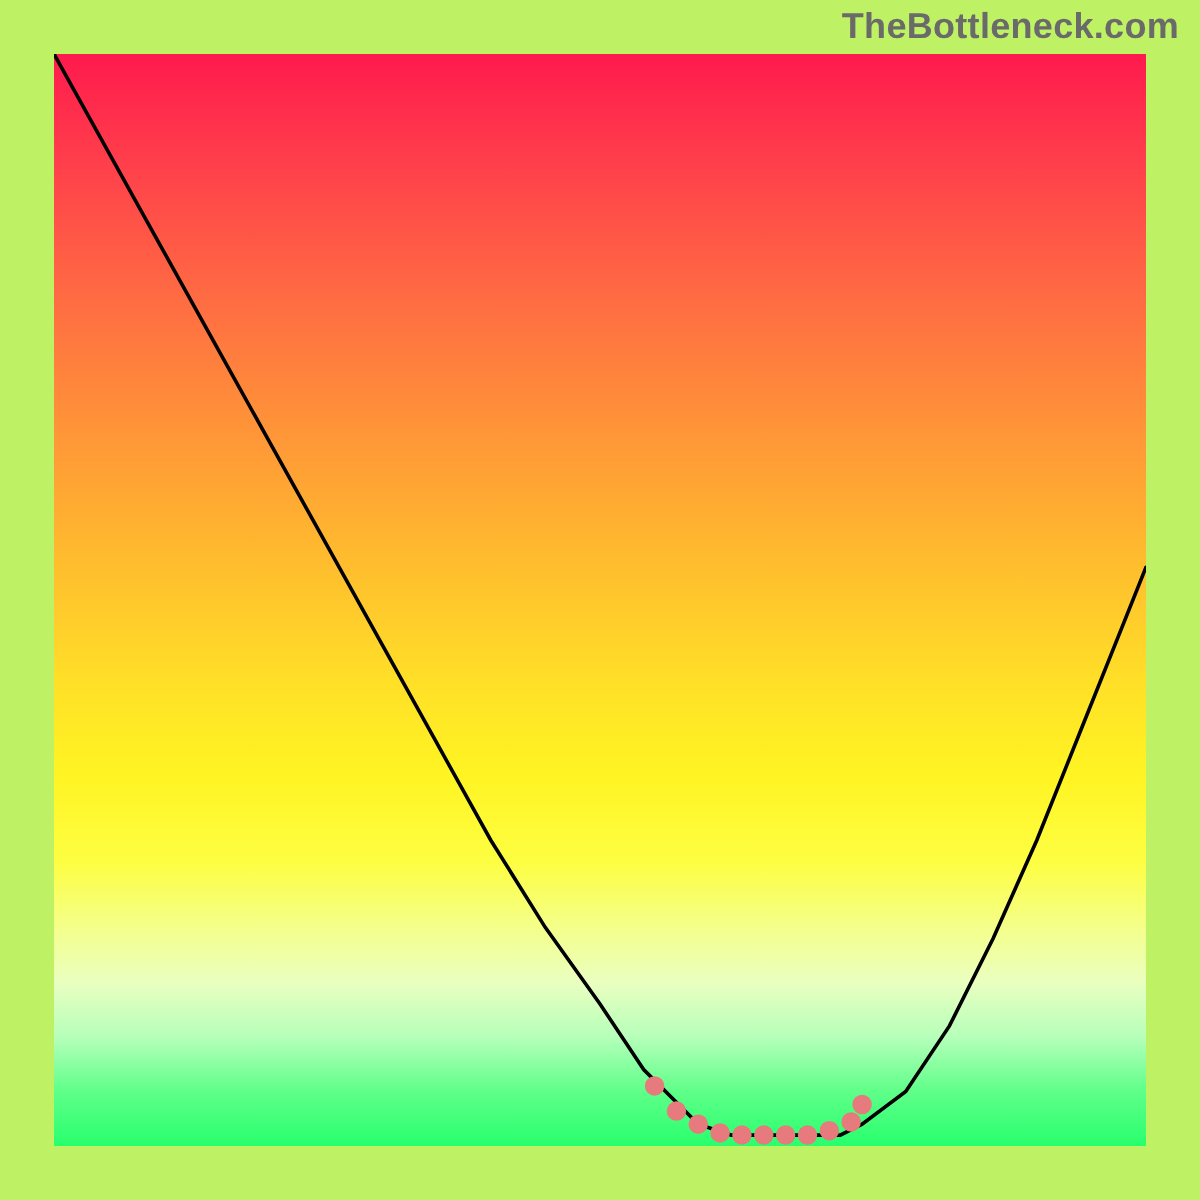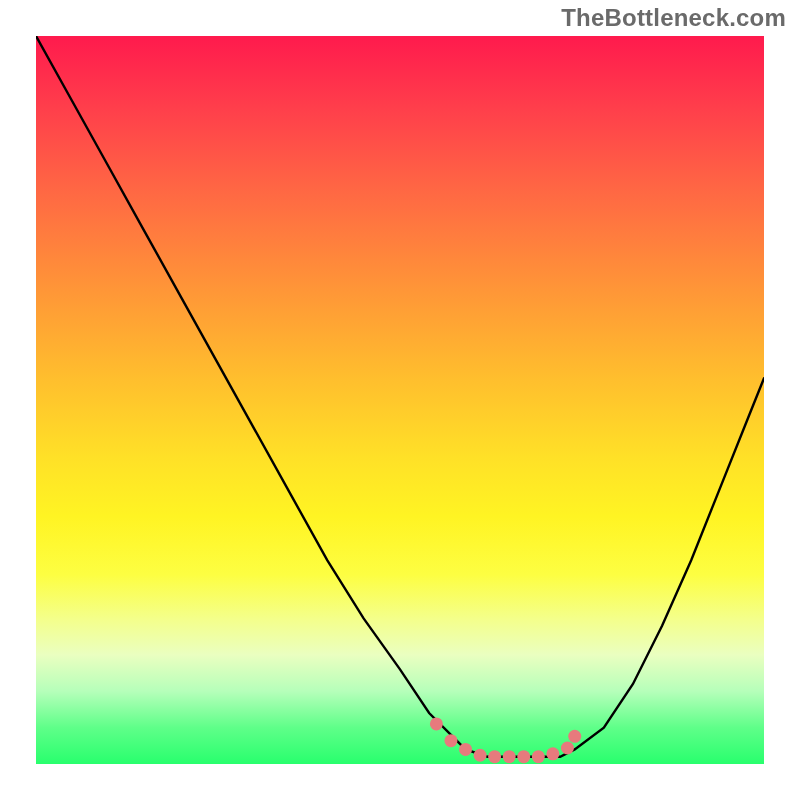--- a/index.html
+++ b/index.html
@@ -8,21 +8,21 @@
     width: 800px;
     height: 800px;
     background: #000;
     overflow: hidden;
     font-family: Arial, Helvetica, sans-serif;
   }
   .frame {
     position: relative;
     width: 800px;
     height: 800px;
-    background: #ffffff;
+    background: #bef264;
   }
   .watermark {
     position: absolute;
     top: 4px;
     right: 14px;
     color: #6a6a6a;
     font-size: 24px;
     font-weight: 600;
     letter-spacing: 0.2px;
     user-select: none;

